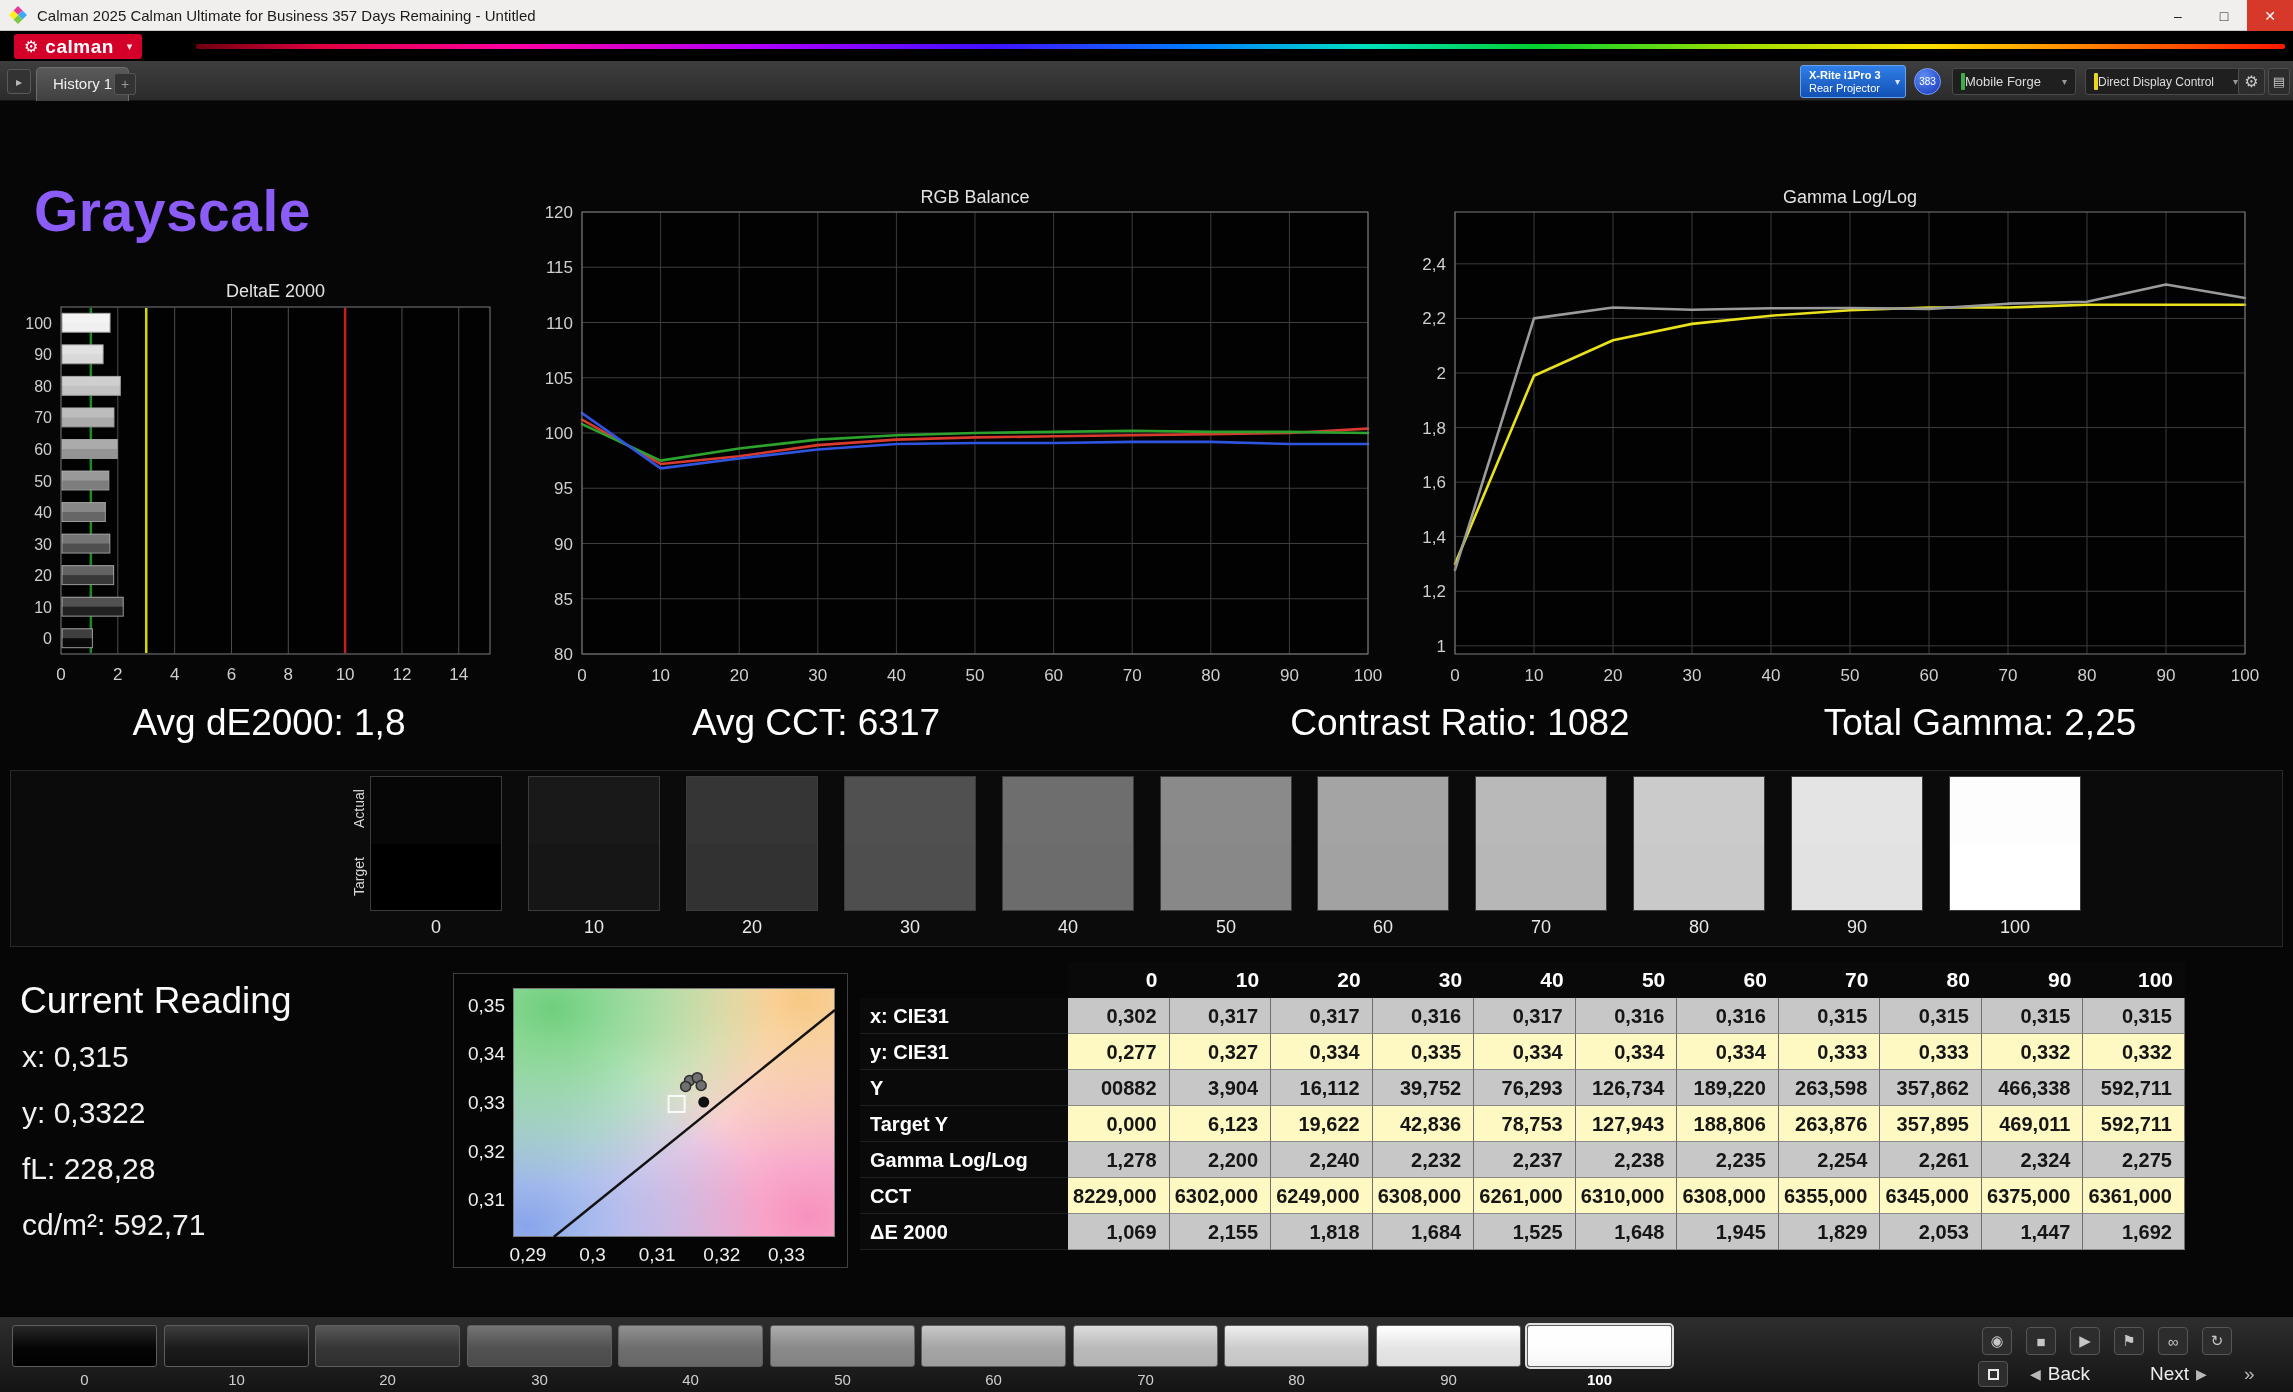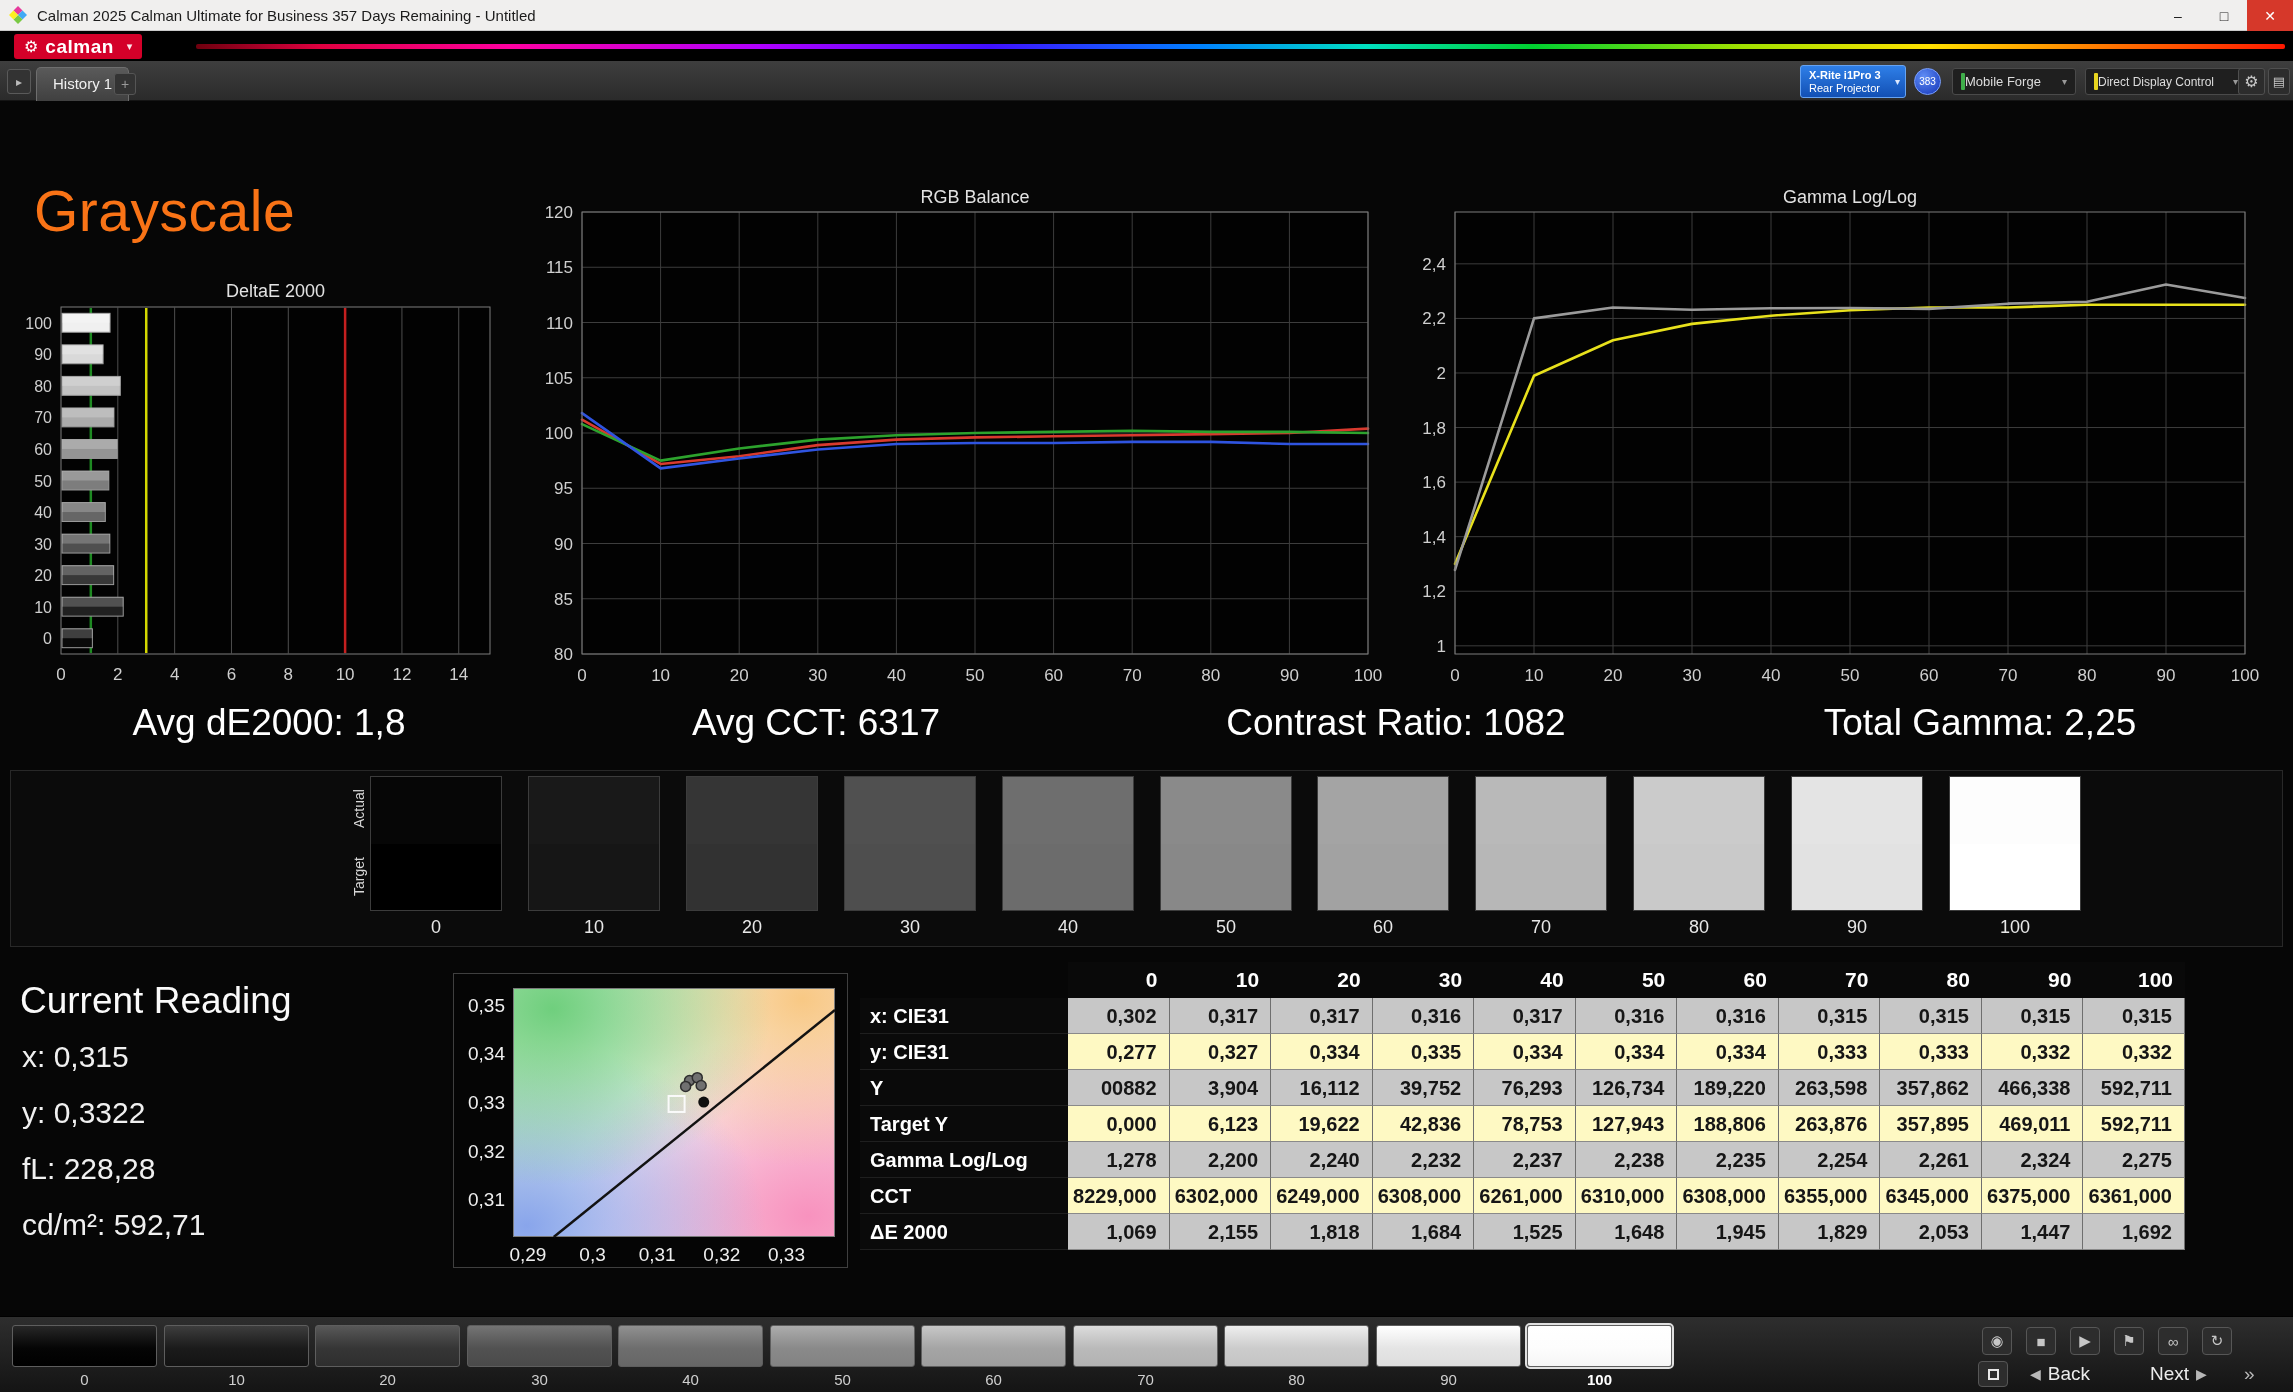--- a/index.html
+++ b/index.html
@@ -37,21 +37,21 @@
   #meter-badge{position:absolute;left:1914px;top:7px;width:27px;height:27px;border-radius:50%;background:radial-gradient(circle at 35% 30%,#5f8df5,#1334b8);color:#fff;font-size:10px;display:flex;align-items:center;justify-content:center;border:1px solid #7aa0ff}
   .src-btn{position:absolute;top:7px;height:27px;background:#1f1f1f;border:1px solid #4a4a4a;border-radius:3px;color:#ddd;display:flex;align-items:center;padding:0 8px;}
   .src-btn .accent{width:4px;height:17px;border-radius:1px}
   .src-btn .arrow{margin-left:auto;color:#999;font-size:10px;padding-left:8px}
   #forge-btn{left:1952px;width:124px;font-size:13px}
   #ddc-btn{left:2085px;width:162px;font-size:12px}
   #gear-btn{position:absolute;left:2238px;top:7px;width:27px;height:27px;background:#2c2c2c;border:1px solid #4f4f4f;border-radius:3px;color:#c8c8c8;font-size:16px;display:flex;align-items:center;justify-content:center}
   #panel-btn{position:absolute;left:2268px;top:7px;width:22px;height:27px;background:#2c2c2c;border:1px solid #4f4f4f;border-radius:3px;color:#c8c8c8;font-size:13px;display:flex;align-items:center;justify-content:center}
 
   
-  #page-title{position:absolute;left:34px;top:178px;font-size:57px;color:#f97316;font-weight:400;letter-spacing:.5px}
+  #page-title{position:absolute;left:34px;top:178px;font-size:57px;color:#8b5cf6;font-weight:700;letter-spacing:.5px}
   .chart-block{position:absolute}
   .chart-block svg{position:absolute;left:0;top:0}
   .chart-title{position:absolute;text-align:center;font-size:18px;color:#e2e2e2}
   .summary{position:absolute;top:702px;transform:translateX(-50%);font-size:37px;color:#fff;white-space:nowrap}
 
   
   #swatch-panel{position:absolute;left:10px;top:770px;width:2273px;height:177px;background:#0b0b0b;border:1px solid #282828}
   .vlabel{position:absolute;left:340px;width:16px;color:#d8d8d8;font-size:14px;writing-mode:vertical-rl;transform:rotate(180deg);text-align:center;height:64px}
   #actual-label{top:6px}
   #target-label{top:74px}
@@ -313,21 +313,21 @@
         <line x1="850" y1="27" x2="850" y2="469" stroke="#3d3d3d"></line>
         <text x="850" y="496" text-anchor="middle" font-size="17" fill="#cfcfcf">100</text>
         <polyline points="60,378.96296296296293 139,190.7037037037037 218,155.23456790123453 297,138.8641975308641 376,130.67901234567898 455,125.22222222222223 534,122.49382716049377 613,122.49382716049377 692,119.76543209876542 771,119.76543209876542 850,119.76543209876542" fill="none" stroke="#e8e11c" stroke-width="2.6" stroke-linejoin="round" stroke-linecap="round"></polyline>
         <polyline points="60,384.9654320987654 139,133.40740740740733 218,122.49382716049377 297,124.67654320987646 376,123.31234567901231 455,123.03950617283948 534,123.85802469135803 613,118.67407407407404 692,116.76419753086412 771,99.57530864197531 850,112.94444444444446" fill="none" stroke="#9b9b9b" stroke-width="2.6" stroke-linejoin="round" stroke-linecap="round"></polyline>
         <rect x="60" y="27" width="790" height="442" fill="none" stroke="#7d7d7d"></rect>
       </svg>
   </div>
 
   <div class="summary" style="left:269px">Avg dE2000: 1,8</div>
   <div class="summary" style="left:816px">Avg CCT: 6317</div>
-  <div class="summary" style="left:1396px">Contrast Ratio: 1082</div>
+  <div class="summary" style="left:1460px">Contrast Ratio: 1082</div>
   <div class="summary" style="left:1980px">Total Gamma: 2,25</div>
 
   <div id="swatch-panel">
     <div class="vlabel" id="actual-label">Actual</div>
     <div class="vlabel" id="target-label">Target</div>
   <div class="swatch" style="left: 359px;">
         <div class="half" style="background: rgb(6, 6, 6);"></div>
         <div class="half" style="background: rgb(0, 0, 0);"></div>
       </div>
       <div class="swatch-label" style="left: 359px;">0</div>

